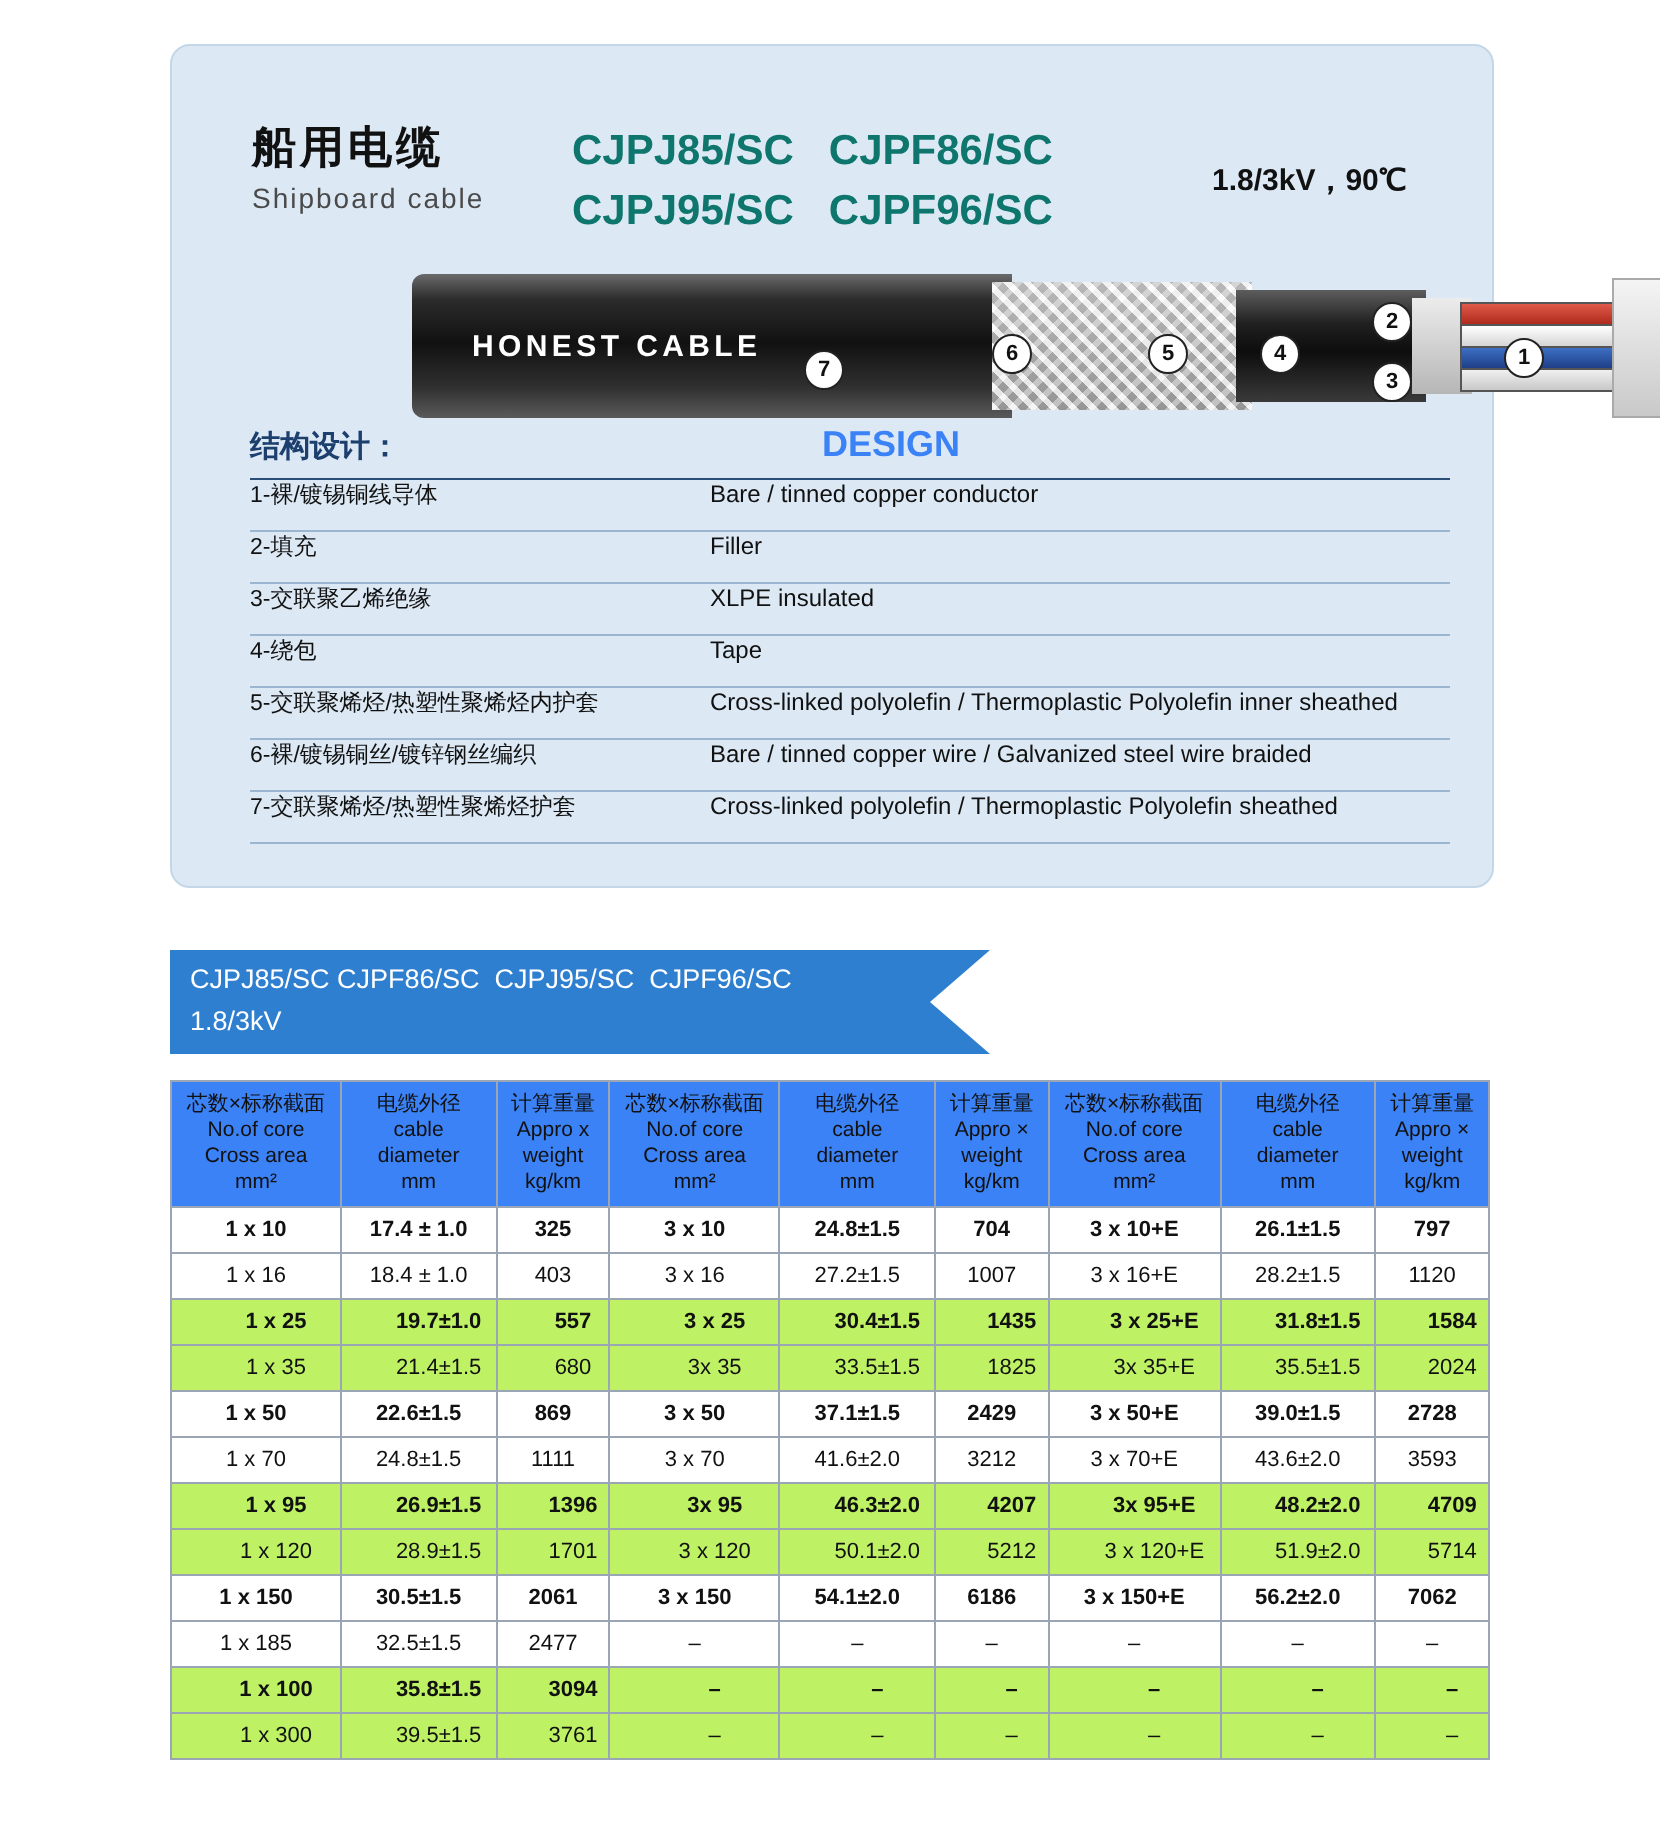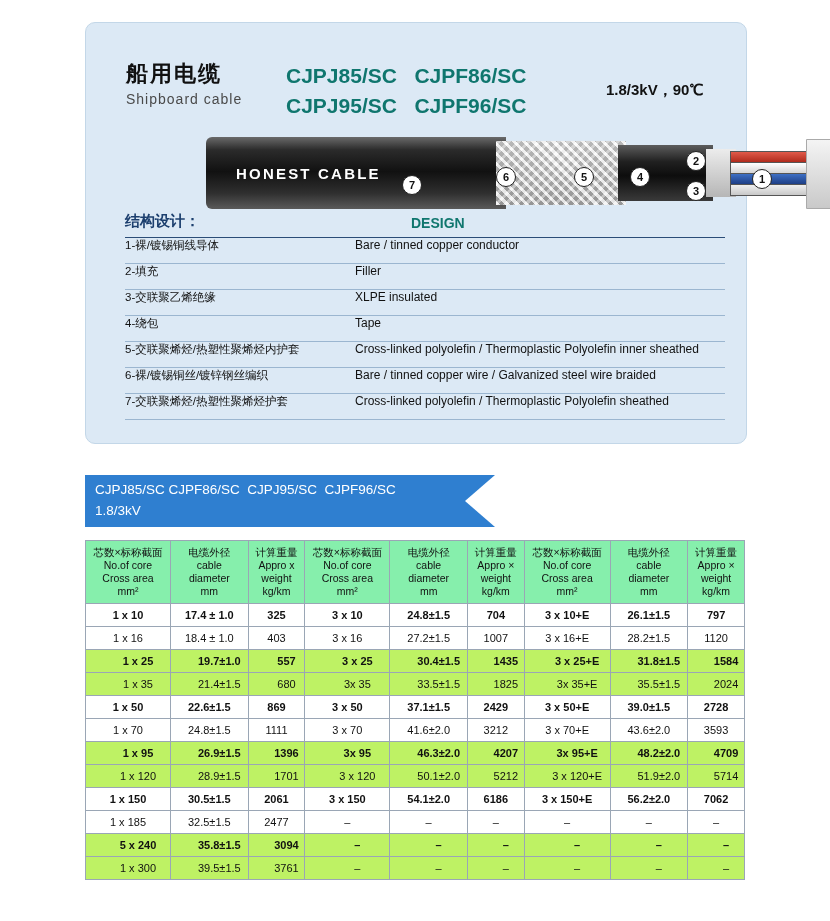--- a/index.html
+++ b/index.html
@@ -91,21 +91,21 @@
   .design{
     position:absolute;left:125px;top:212px;width:600px;
     font-size:12px;
   }
   .design .dhead{
     display:flex;align-items:flex-end;padding-bottom:6px;
     border-bottom:1.5px solid #2b4d77;
     gap:24px;
   }
   .dh-cn{width:230px;font-size:15px;font-weight:bold;color:#1c3f6e;}
-  .dh-en{font-size:14px;font-weight:bold;color:#0f766e;padding-left:32px;}
+  .dh-en{font-size:18px;font-weight:bold;color:#3b82f6;padding-left:32px;}
   .drow{
     display:flex;align-items:flex-start;height:25px;
     border-bottom:1px solid #9bb6d0;
   }
   .dc-cn{width:230px;font-size:11.5px;color:#111;}
   .dc-en{font-size:12px;color:#111;}
 
   
   .banner{
     position:absolute;left:85px;top:475px;width:380px;height:52px;
@@ -130,21 +130,21 @@
   table.data th, table.data td{
     border:1px solid #9aa6b5;
     text-align:center;
     padding:2px 2px;
     color:#111;
   }
   table.data th{
     font-weight:normal;
     line-height:13px;
     padding:5px 2px;
-    background:#86efac;
+    background:#3b82f6;
     font-size:10.5px;
   }
   table.data th .cn{font-size:10.5px;}
   table.data td{height:18px;font-size:11px;}
   tr.shade td{background:#bef264;padding-left:22px;}
   tr.plain td{background:#ffffff;}
   .grp-top td{border-bottom:0;font-weight:bold;}
   .grp-bot td{border-top:0;}
 </style>
 </head>
@@ -401,21 +401,21 @@
       <td>2477</td>
       <td>–</td>
       <td>–</td>
       <td>–</td>
       <td>–</td>
       <td>–</td>
       <td>–</td>
     </tr>
 
     <tr class="shade grp-top">
-      <td>5 x 240</td>
+      <td>1 x 100</td>
       <td>35.8±1.5</td>
       <td>3094</td>
       <td>–</td>
       <td>–</td>
       <td>–</td>
       <td>–</td>
       <td>–</td>
       <td>–</td>
     </tr>
     <tr class="shade grp-bot">

